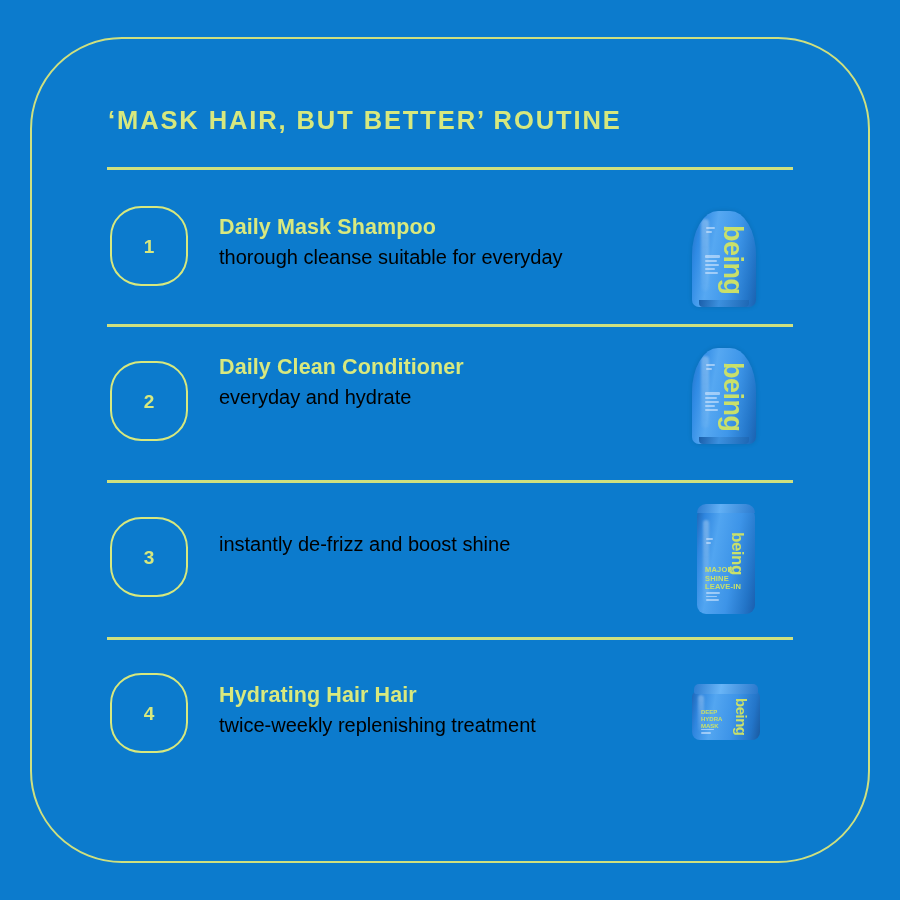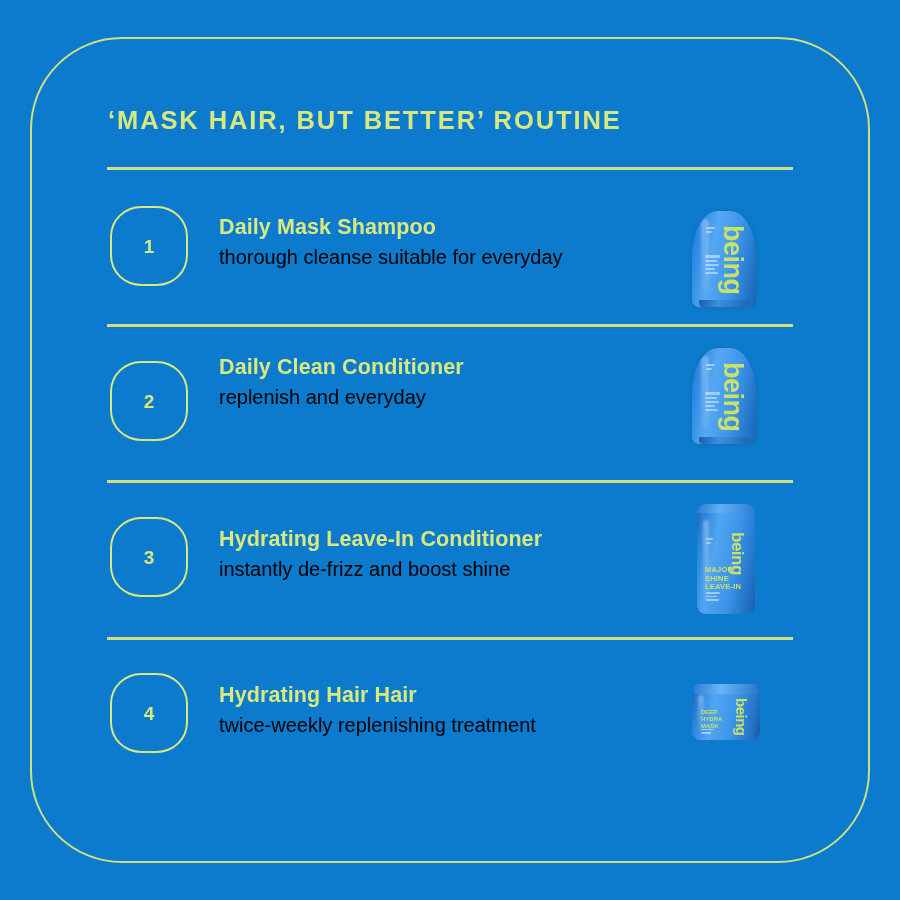--- a/index.html
+++ b/index.html
@@ -188,21 +188,21 @@
       </div>
     </div>
   </div>
 
   <div class="row" style="top:0">
     <div class="badge" style="top:361px">
       <span class="badge-num">2</span>
     </div>
     <div class="texts" style="top:355px">
       <div class="item-title">Daily Clean Conditioner</div>
-      <div class="item-sub">replenish and everyday</div>
+      <div class="item-sub">everyday and hydrate</div>
     </div>
     <div class="product" style="left:692px;top:348px">
       <div class="tube">
         <div class="tube-body">
           <div class="tube-gloss"></div>
           <div class="mini-lines" style="left:14px;top:16px">
             <i style="width:9px;height:2px"></i>
               <i style="width:6px;height:2px"></i>
           </div>
           <div class="mini-lines" style="left:13px;top:44px">
@@ -217,21 +217,20 @@
         <div class="tube-cap"></div>
       </div>
     </div>
   </div>
 
   <div class="row" style="top:0">
     <div class="badge" style="top:517px">
       <span class="badge-num">3</span>
     </div>
     <div class="texts" style="top:527px">
-      <div class="item-title">Hydrating Leave-In Conditioner</div>
       <div class="item-sub">instantly de-frizz and boost shine</div>
     </div>
     <div class="product" style="left:697px;top:504px">
       <div class="bottle">
         <div class="bottle-body">
           <div class="tube-gloss" style="left:6px;top:12px;height:82px;width:6px"></div>
           <div class="mini-lines" style="left:9px;top:30px">
             <i style="width:7px;height:2px"></i>
               <i style="width:5px;height:2px"></i>
           </div>

